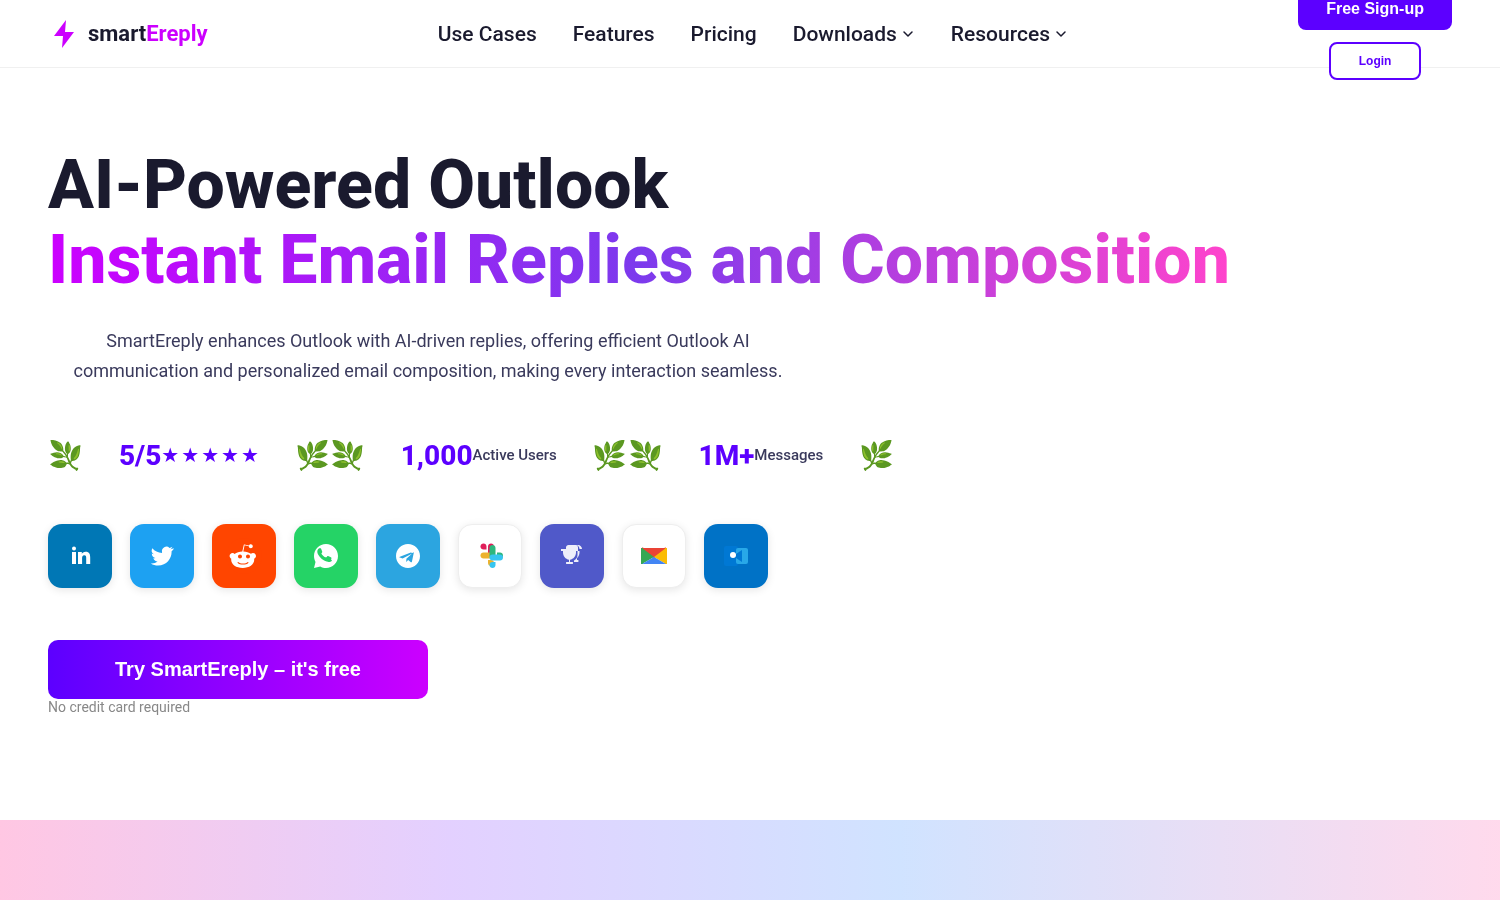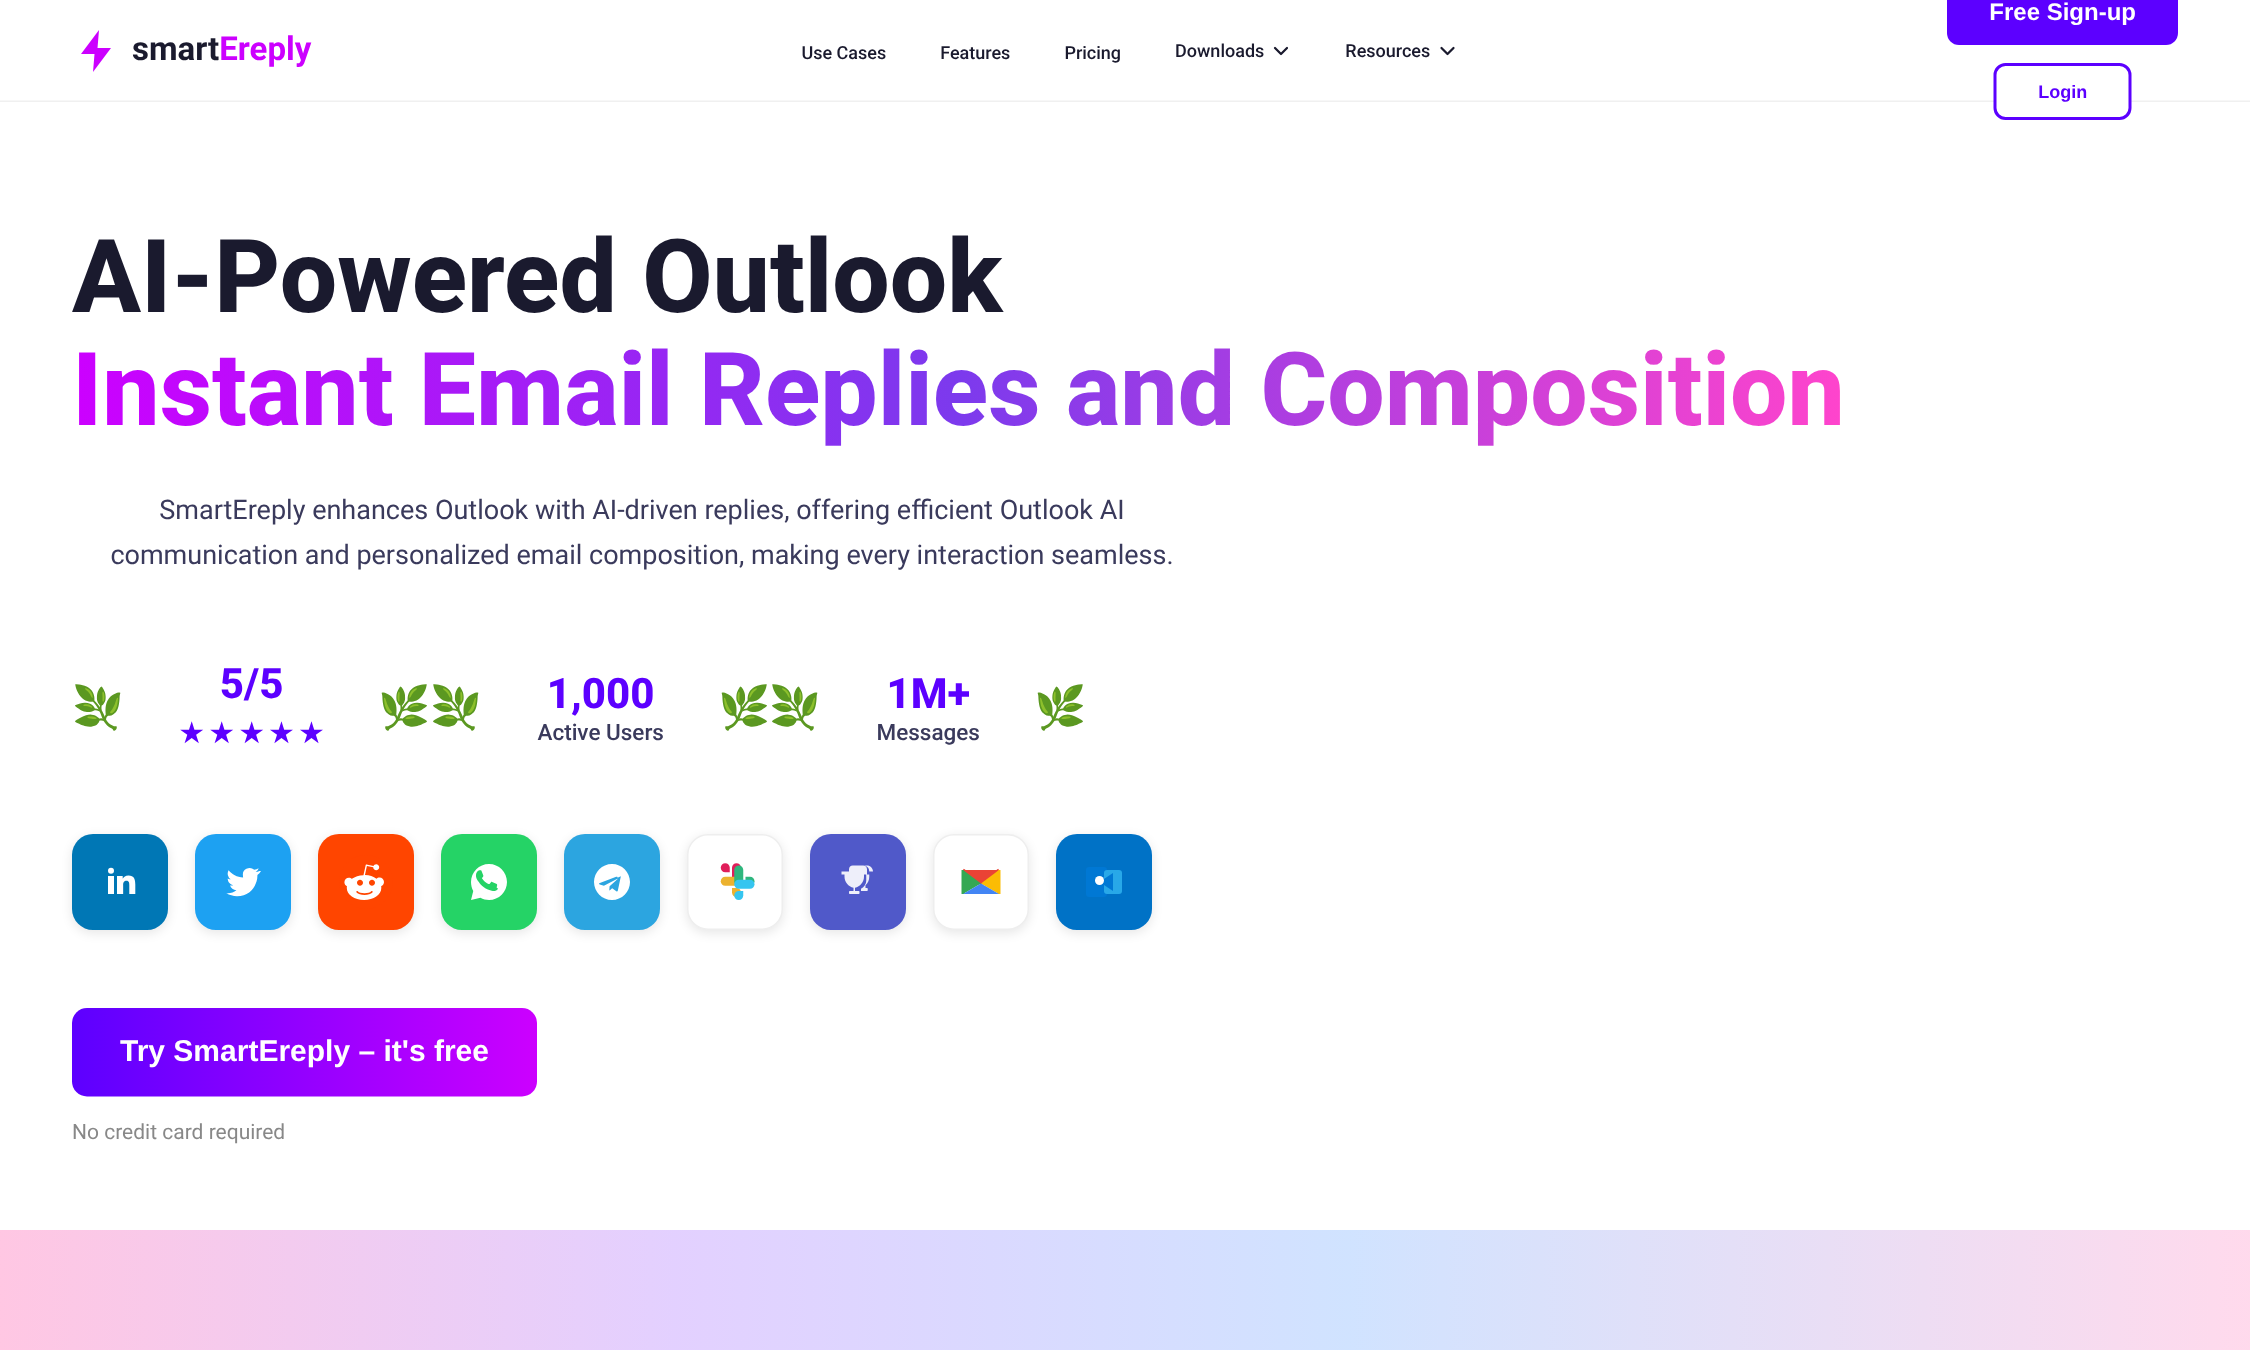--- a/index.html
+++ b/index.html
@@ -26,21 +26,21 @@
     }
     .nav-links {
       display: flex;
       align-items: center;
       gap: 36px;
       list-style: none;
     }
     .nav-links li a {
       text-decoration: none;
       color: #1a1a2e;
-      font-size: 12px;
+      font-size: 21px;
       font-weight: 500;
     }
     .nav-actions {
       display: flex;
       align-items: center;
       gap: 12px;
       flex-direction: column;
     }
     .btn-signup {
       background: #5c00ff;
@@ -97,21 +97,21 @@
 
     
     .stats {
       display: flex;
       align-items: center;
       gap: 0;
       margin-bottom: 52px;
     }
     .stat-block {
       display: flex;
-      flex-direction: column;
+      flex-direction: row;
       align-items: center;
       padding: 0 32px;
     }
     .stat-value {
       font-size: 28px;
       font-weight: 800;
       color: #5c00ff;
     }
     .stat-stars {
       display: flex;
@@ -161,26 +161,25 @@
     .icon-slack { background: #fff; border: 1px solid #eee; }
     .icon-teams { background: #5059c9; }
     .icon-gmail { background: #fff; border: 1px solid #eee; }
     .icon-outlook { background: #0072c6; }
 
     
     .cta-btn {
       background: linear-gradient(90deg, #5c00ff, #cc00ff);
       color: #fff;
       border: none;
-      padding: 18px 32px;
+      padding: 18px 67px;
       border-radius: 10px;
       font-size: 20px;
       font-weight: 700;
       cursor: pointer;
-      margin-bottom: 16px;
     }
     .cta-note {
       font-size: 14px;
       color: #888;
     }
 
     
     .bottom-gradient {
       position: absolute;
       bottom: 0;

